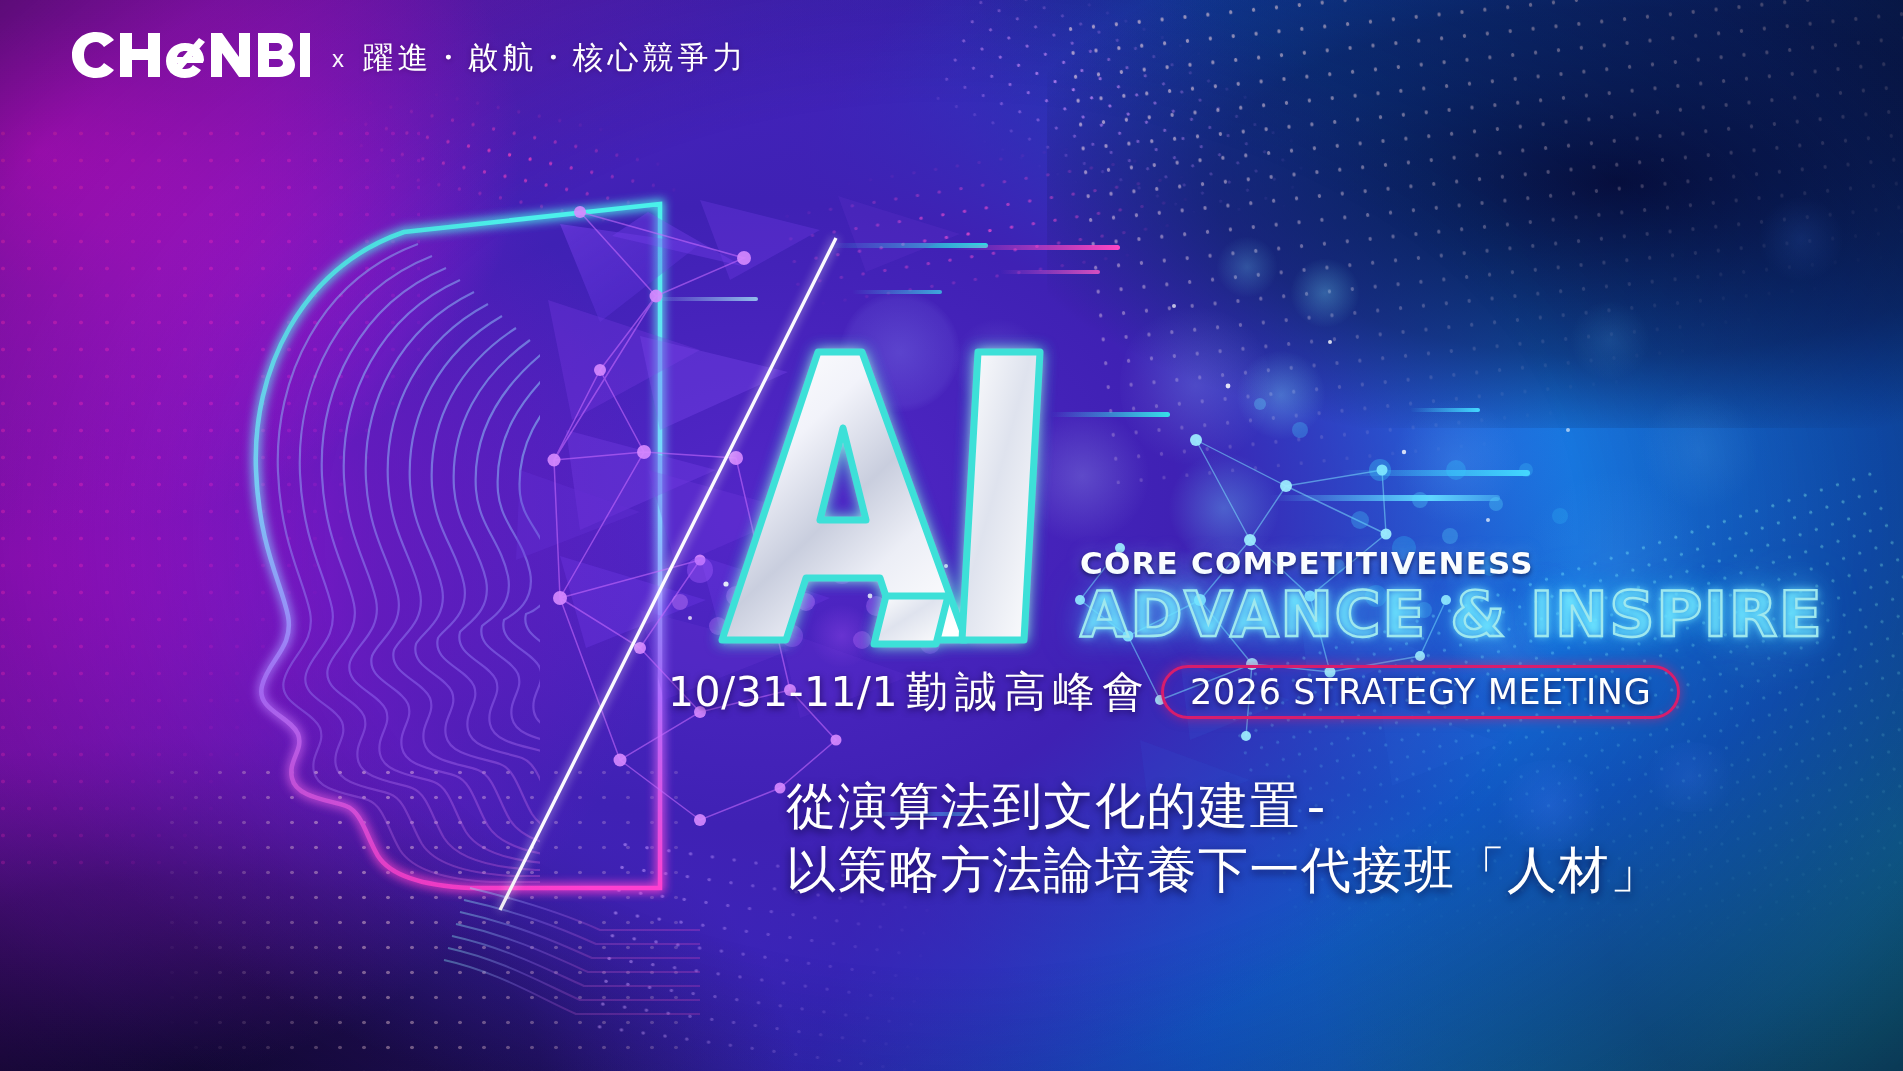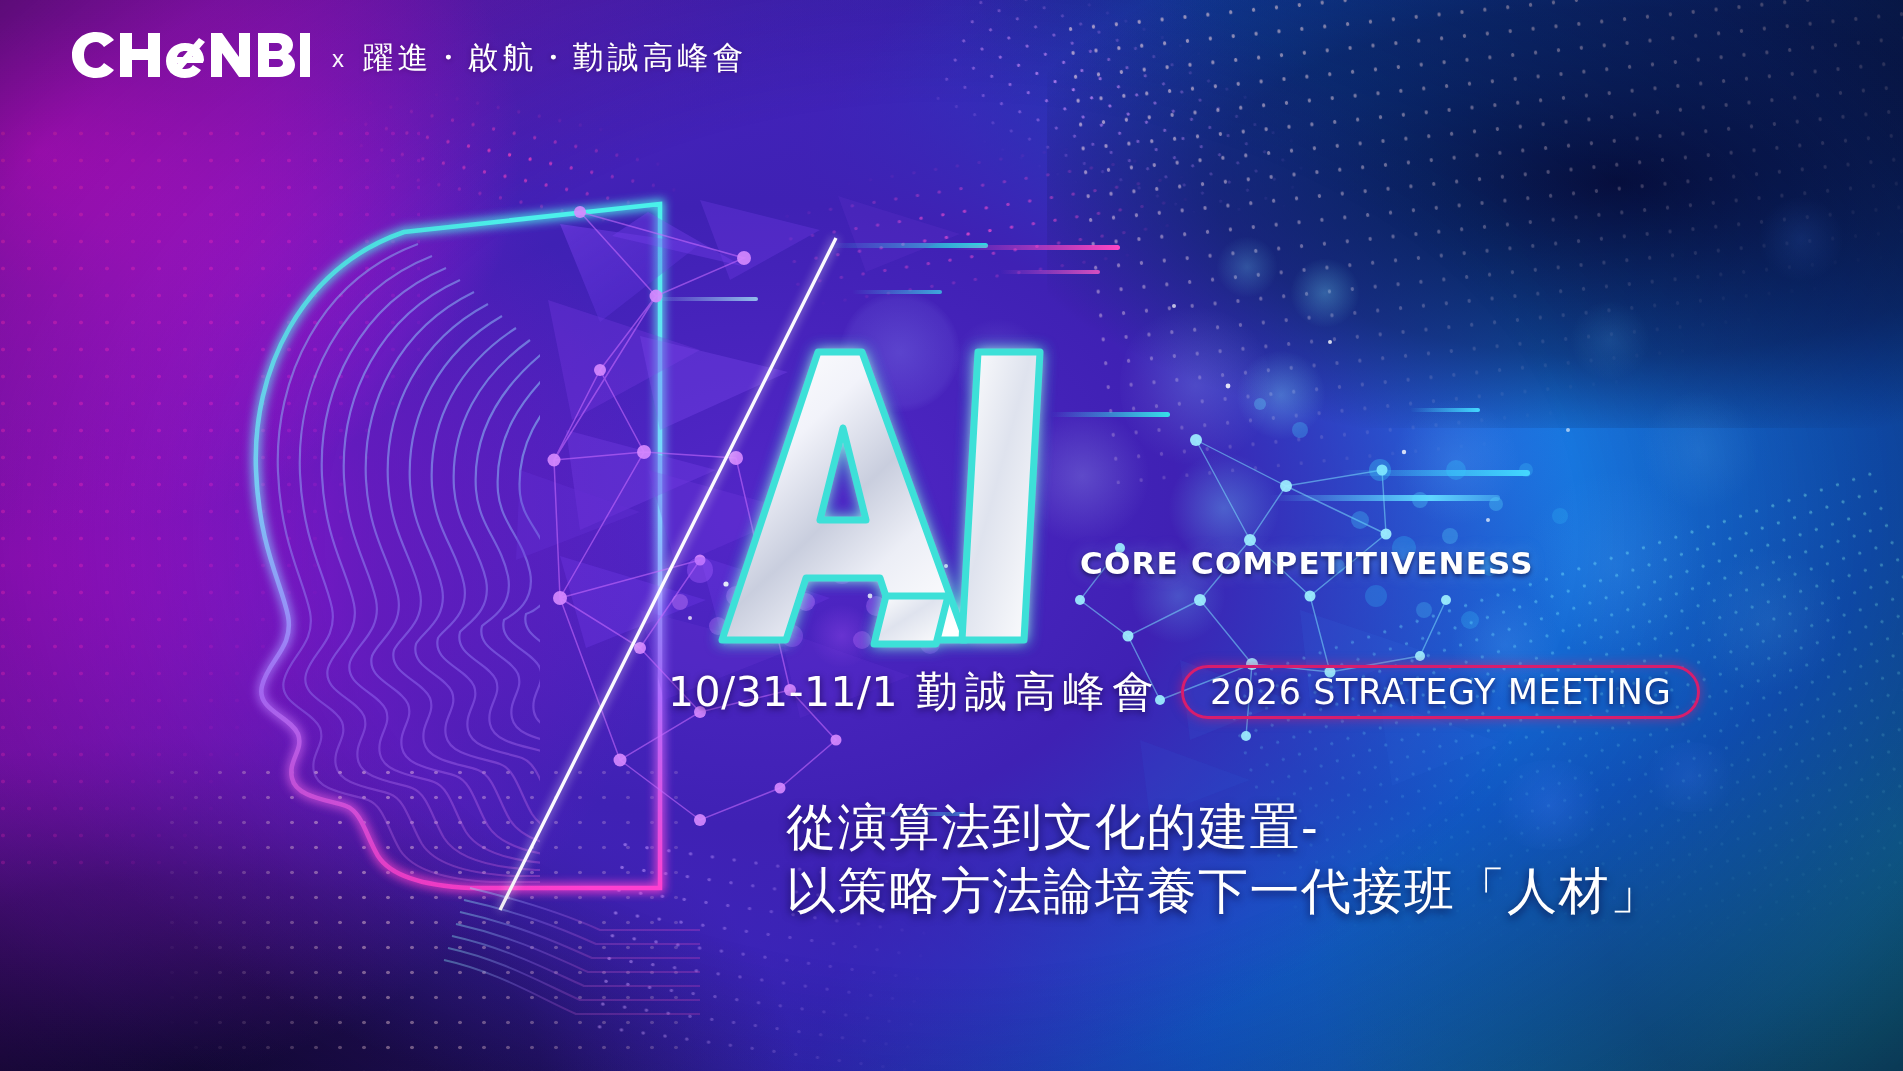--- a/index.html
+++ b/index.html
@@ -150,21 +150,21 @@
     color:transparent;
     -webkit-text-stroke:2.4px #9fe8ee;
     text-shadow:0 0 9px rgba(110,230,255,.95), 0 0 26px rgba(70,200,255,.6), 0 0 46px rgba(50,170,255,.4);
     white-space:nowrap;
     line-height:1.05;
   }
 
   
   .daterow{
     position:absolute; left:668px; top:664px; z-index:35;
-    display:flex; align-items:center; gap:16px;
+    display:flex; align-items:center; gap:6px;
   }
   .d-date{
     color:#fff; font-size:41px; font-weight:400; letter-spacing:.5px;
     font-family:"DejaVu Sans", sans-serif;
     text-shadow:0 2px 7px rgba(20,0,60,.8);
     white-space:nowrap;
   }
   .d-cn{
     color:#fff; font-size:42px; font-weight:400; letter-spacing:7px;
     text-shadow:0 2px 7px rgba(20,0,60,.8);
@@ -179,21 +179,21 @@
   }
   .pill span{
     color:#fff; font-size:35px; font-weight:400; letter-spacing:.6px;
     font-family:"DejaVu Sans", sans-serif;
     text-shadow:0 2px 6px rgba(20,0,60,.75);
     white-space:nowrap;
   }
 
   
   .subtitle{
-    position:absolute; left:786px; top:795px; z-index:35;
+    position:absolute; left:786px; top:778px; z-index:35;font-family:Liberation Mono, monospace;
   }
   .sub-line{
     color:#fff; font-size:50px; font-weight:400; letter-spacing:1.5px;
     line-height:1.28; white-space:nowrap;
     text-shadow:0 3px 9px rgba(10,6,55,.75);
   }
 </style>
 </head>
 <body>
 
@@ -506,25 +506,26 @@
           <path d="M186,1 L206,1 C215,1 221,6 221,13 C221,17 219,20 216,22
                    C220,24 223,28 223,33 C223,40 217,45 207,45 L186,45 Z
                    M197,11 L197,19 L205,19 C208,19 210,17 210,15 C210,13 208,11 205,11 Z
                    M197,27 L197,35 L206,35 C209,35 211,33 211,31 C211,29 209,27 206,27 Z"></path>
 
           <path d="M228,1 L238,1 L238,45 L228,45 Z"></path>
         </g>
       </svg>
     </div>
     <div class="hx">x</div>
-    <div class="htag">躍進・啟航・勤誠高峰會</div>
+    <div class="htag">躍進・啟航・核心競爭力</div>
   </div>
 
   <div class="tagline">
     <div class="t-core">CORE COMPETITIVENESS</div>
+    <div class="t-adv">ADVANCE &amp; INSPIRE</div>
   </div>
 
   <div class="daterow">
     <div class="d-date">10/31-11/1</div>
     <div class="d-cn">勤誠高峰會</div>
     <div class="pill">
       <span>2026 STRATEGY MEETING</span>
     </div>
   </div>
 

